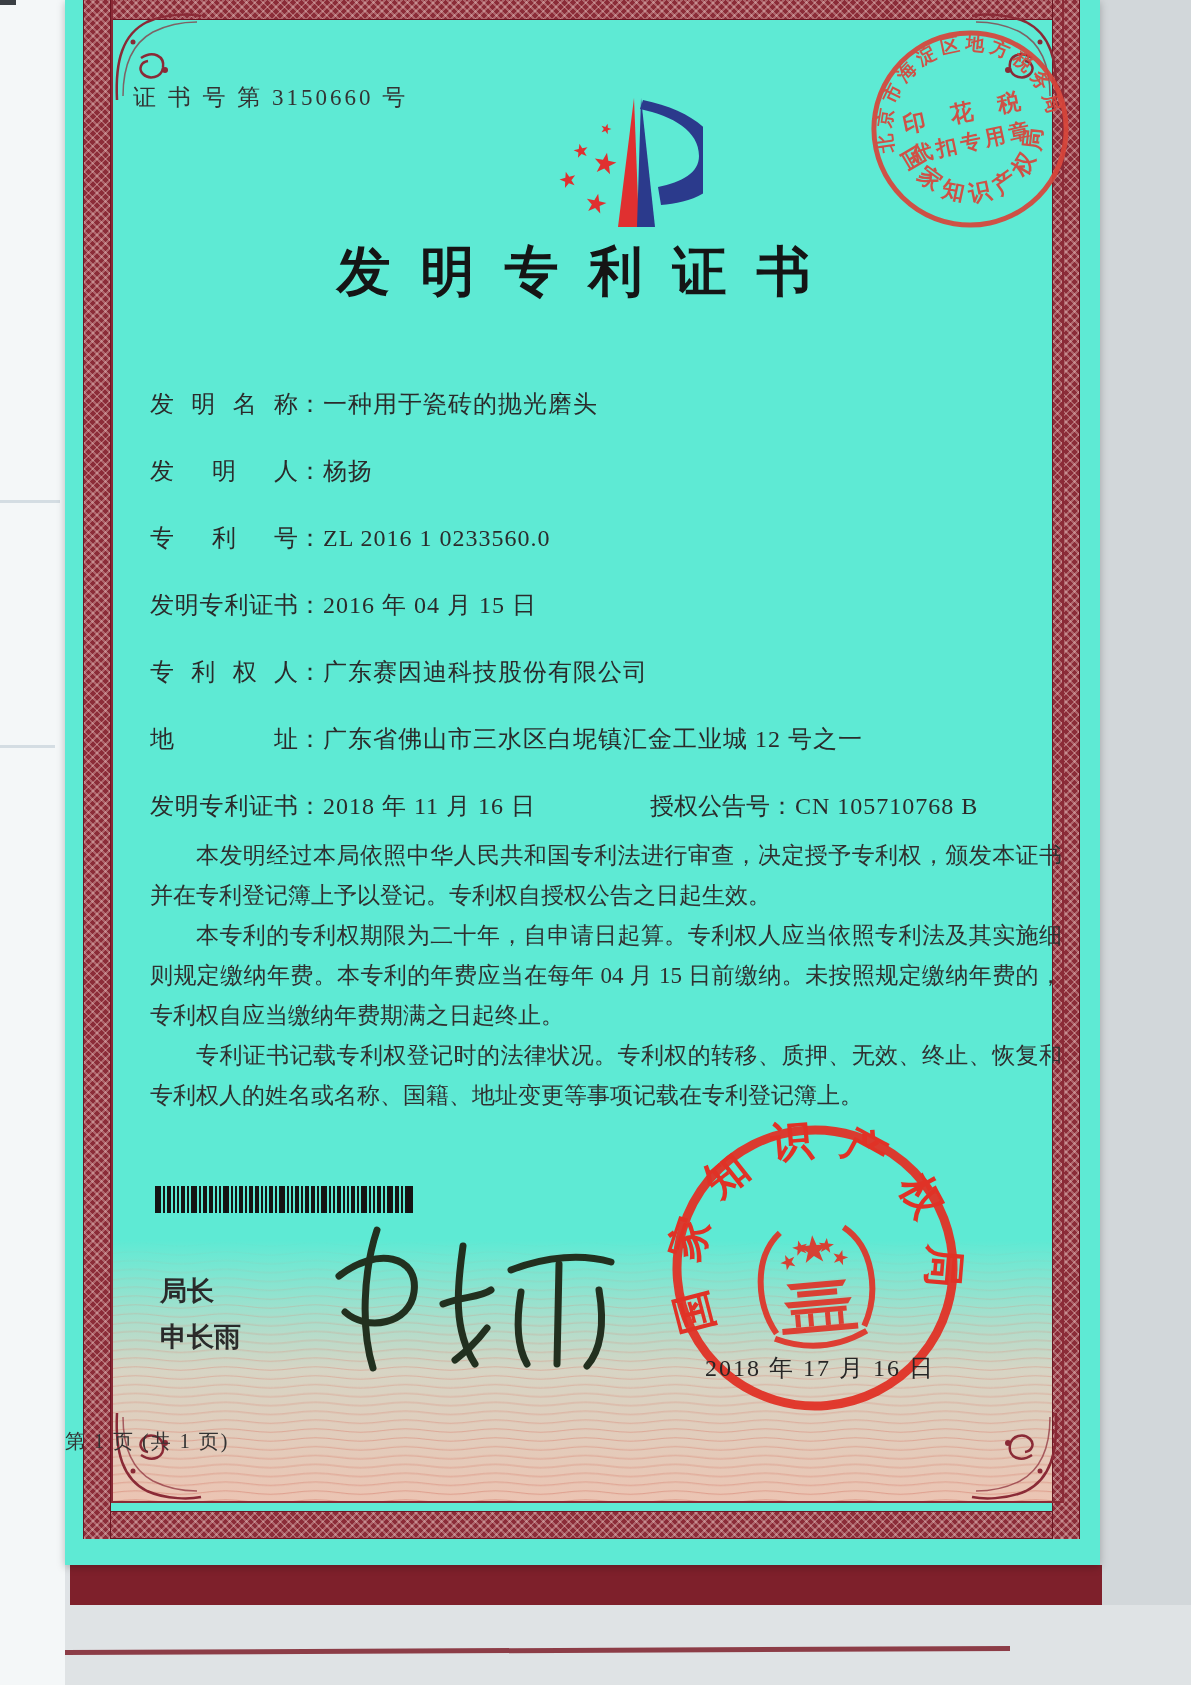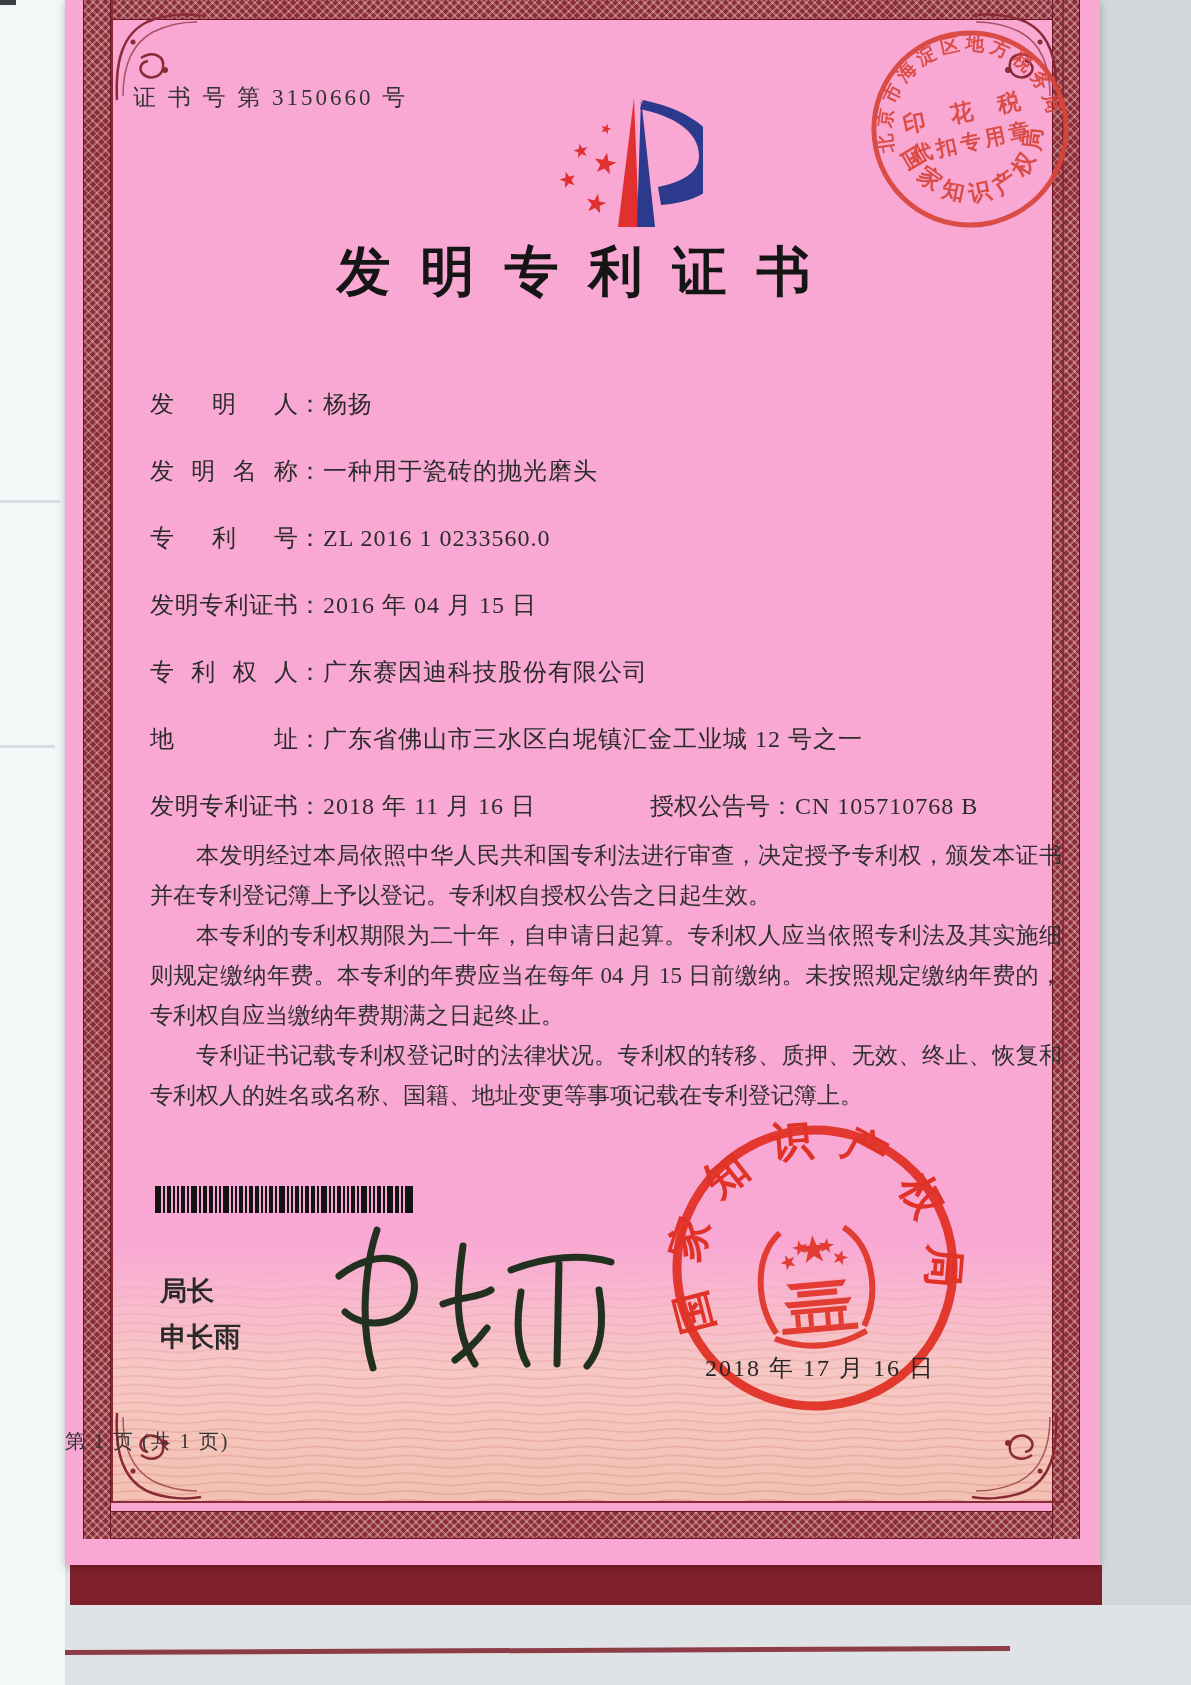--- a/index.html
+++ b/index.html
@@ -15,21 +15,21 @@
   .left-strip{left:0;top:0;width:65px;height:1685px;background:#f4f7f8;}
   .left-line{left:0;height:3px;background:#c6d2da;opacity:.7;}
   .scan-right{left:1100px;top:0;width:91px;height:1685px;background:#d2d7da;}
   .backing-bottom{left:70px;top:1565px;width:1032px;height:40px;background:#7e202b;}
   .scan-bottom{left:65px;top:1605px;width:1126px;height:80px;background:#dfe3e5;}
   .bottom-line{left:65px;top:1648px;width:945px;height:5px;background:#7e202b;opacity:.85;transform:rotate(-.25deg);}
   .scan-mark{left:0;top:0;width:16px;height:5px;background:#3a3f44;}
 
   
   .sheet{
-    left:65px;top:0;width:1035px;height:1565px;background:#f9a8d4;
+    left:65px;top:0;width:1035px;height:1565px;background:#5eead4;
     box-shadow:0 2px 8px rgba(0,0,0,.25);
   }
   
   .band{
     background-color:#8b2c38;
     background-image:
       repeating-linear-gradient(45deg, rgba(255,235,228,.30) 0 2px, transparent 2px 6px),
       repeating-linear-gradient(-45deg, rgba(255,235,228,.30) 0 2px, transparent 2px 6px);
   }
   .band.h{border-top:1px solid #6b1622;border-bottom:1px solid #6b1622;}
@@ -182,24 +182,24 @@
         <path d="M164 18 L178 147 L160 147 Z"></path>
         <path d="M166 20 C215 30 246 55 244 86 C242 114 210 123 184 125 L181 107 C205 102 222 93 222 76 C222 51 196 36 163 29 Z"></path>
       </g>
     </svg>
   </div>
 
   <div class="abs title">发明专利证书</div>
 
   <div class="abs fields">
     <div class="field-row">
+      <span class="flabel">发明名称</span><span class="fvalue">：一种用于瓷砖的抛光磨头</span>
+    </div>
+    <div class="field-row">
       <span class="flabel">发明人</span><span class="fvalue">：杨扬</span>
-    </div>
-    <div class="field-row">
-      <span class="flabel">发明名称</span><span class="fvalue">：一种用于瓷砖的抛光磨头</span>
     </div>
     <div class="field-row">
       <span class="flabel">专利号</span><span class="fvalue">：ZL 2016 1 0233560.0</span>
     </div>
     <div class="field-row">
       <span class="flabel">发明专利证书</span><span class="fvalue">：2016 年 04 月 15 日</span>
     </div>
     <div class="field-row">
       <span class="flabel">专利权人</span><span class="fvalue">：广东赛因迪科技股份有限公司</span>
     </div>

